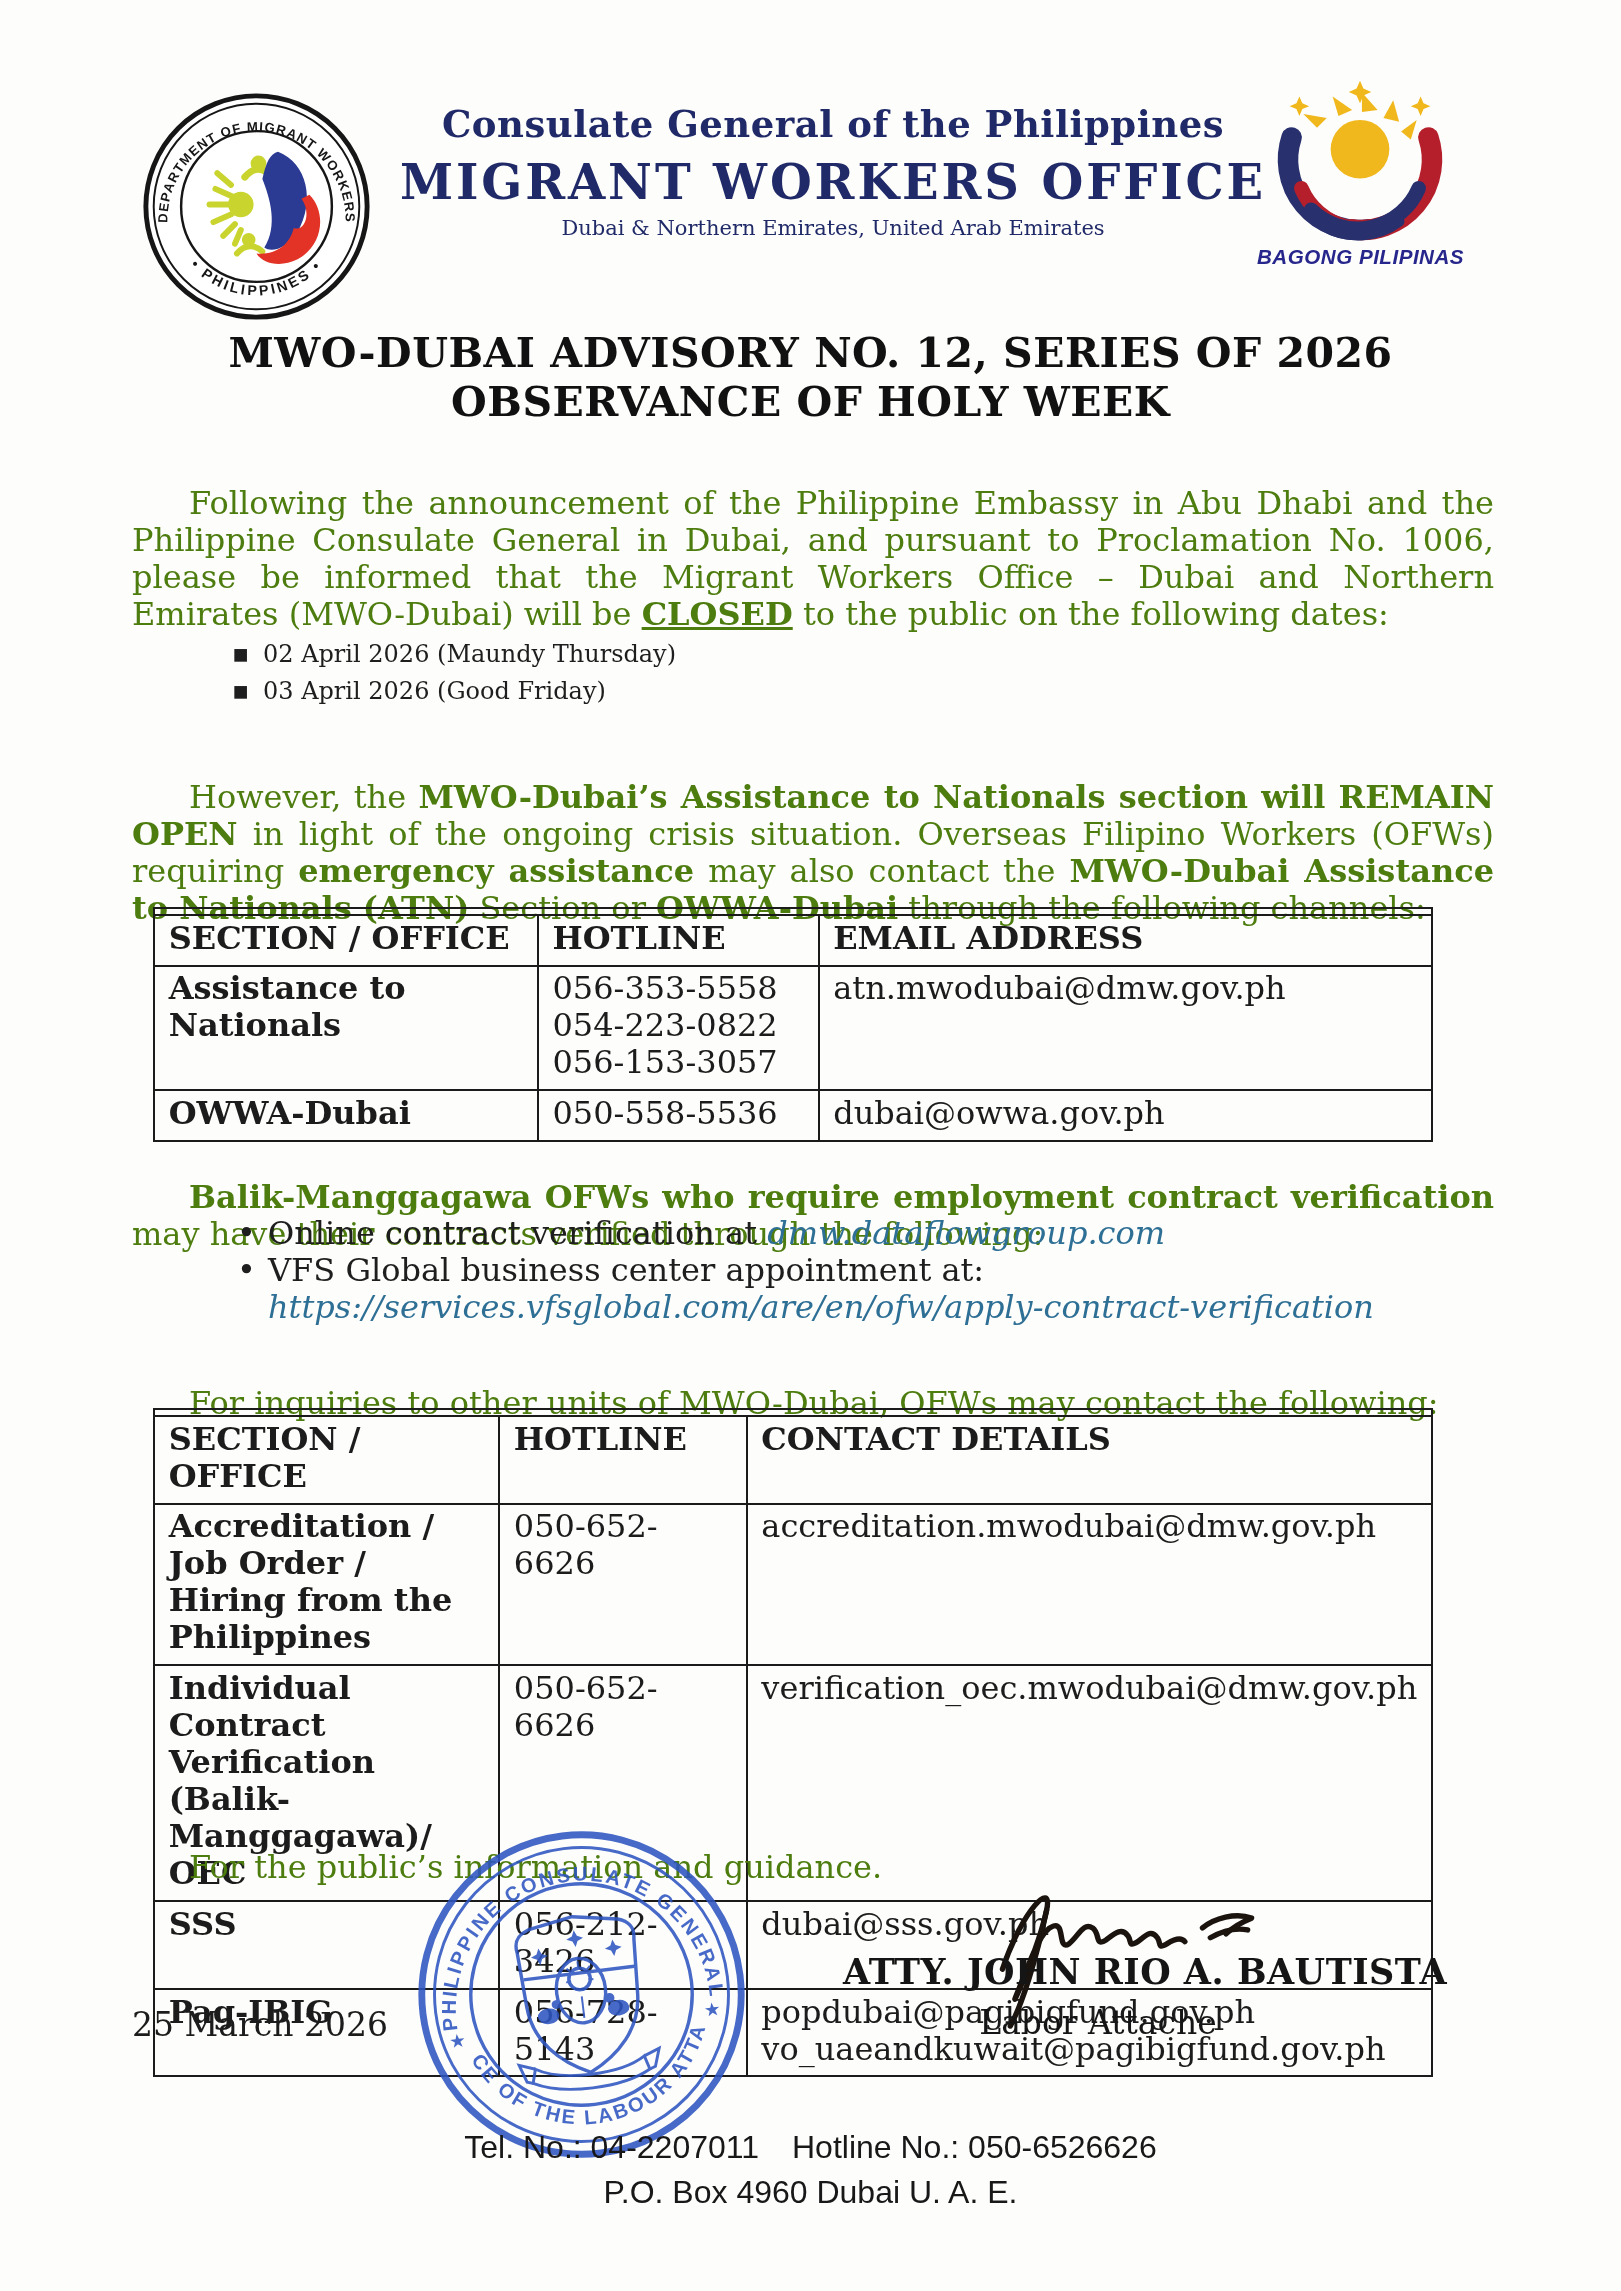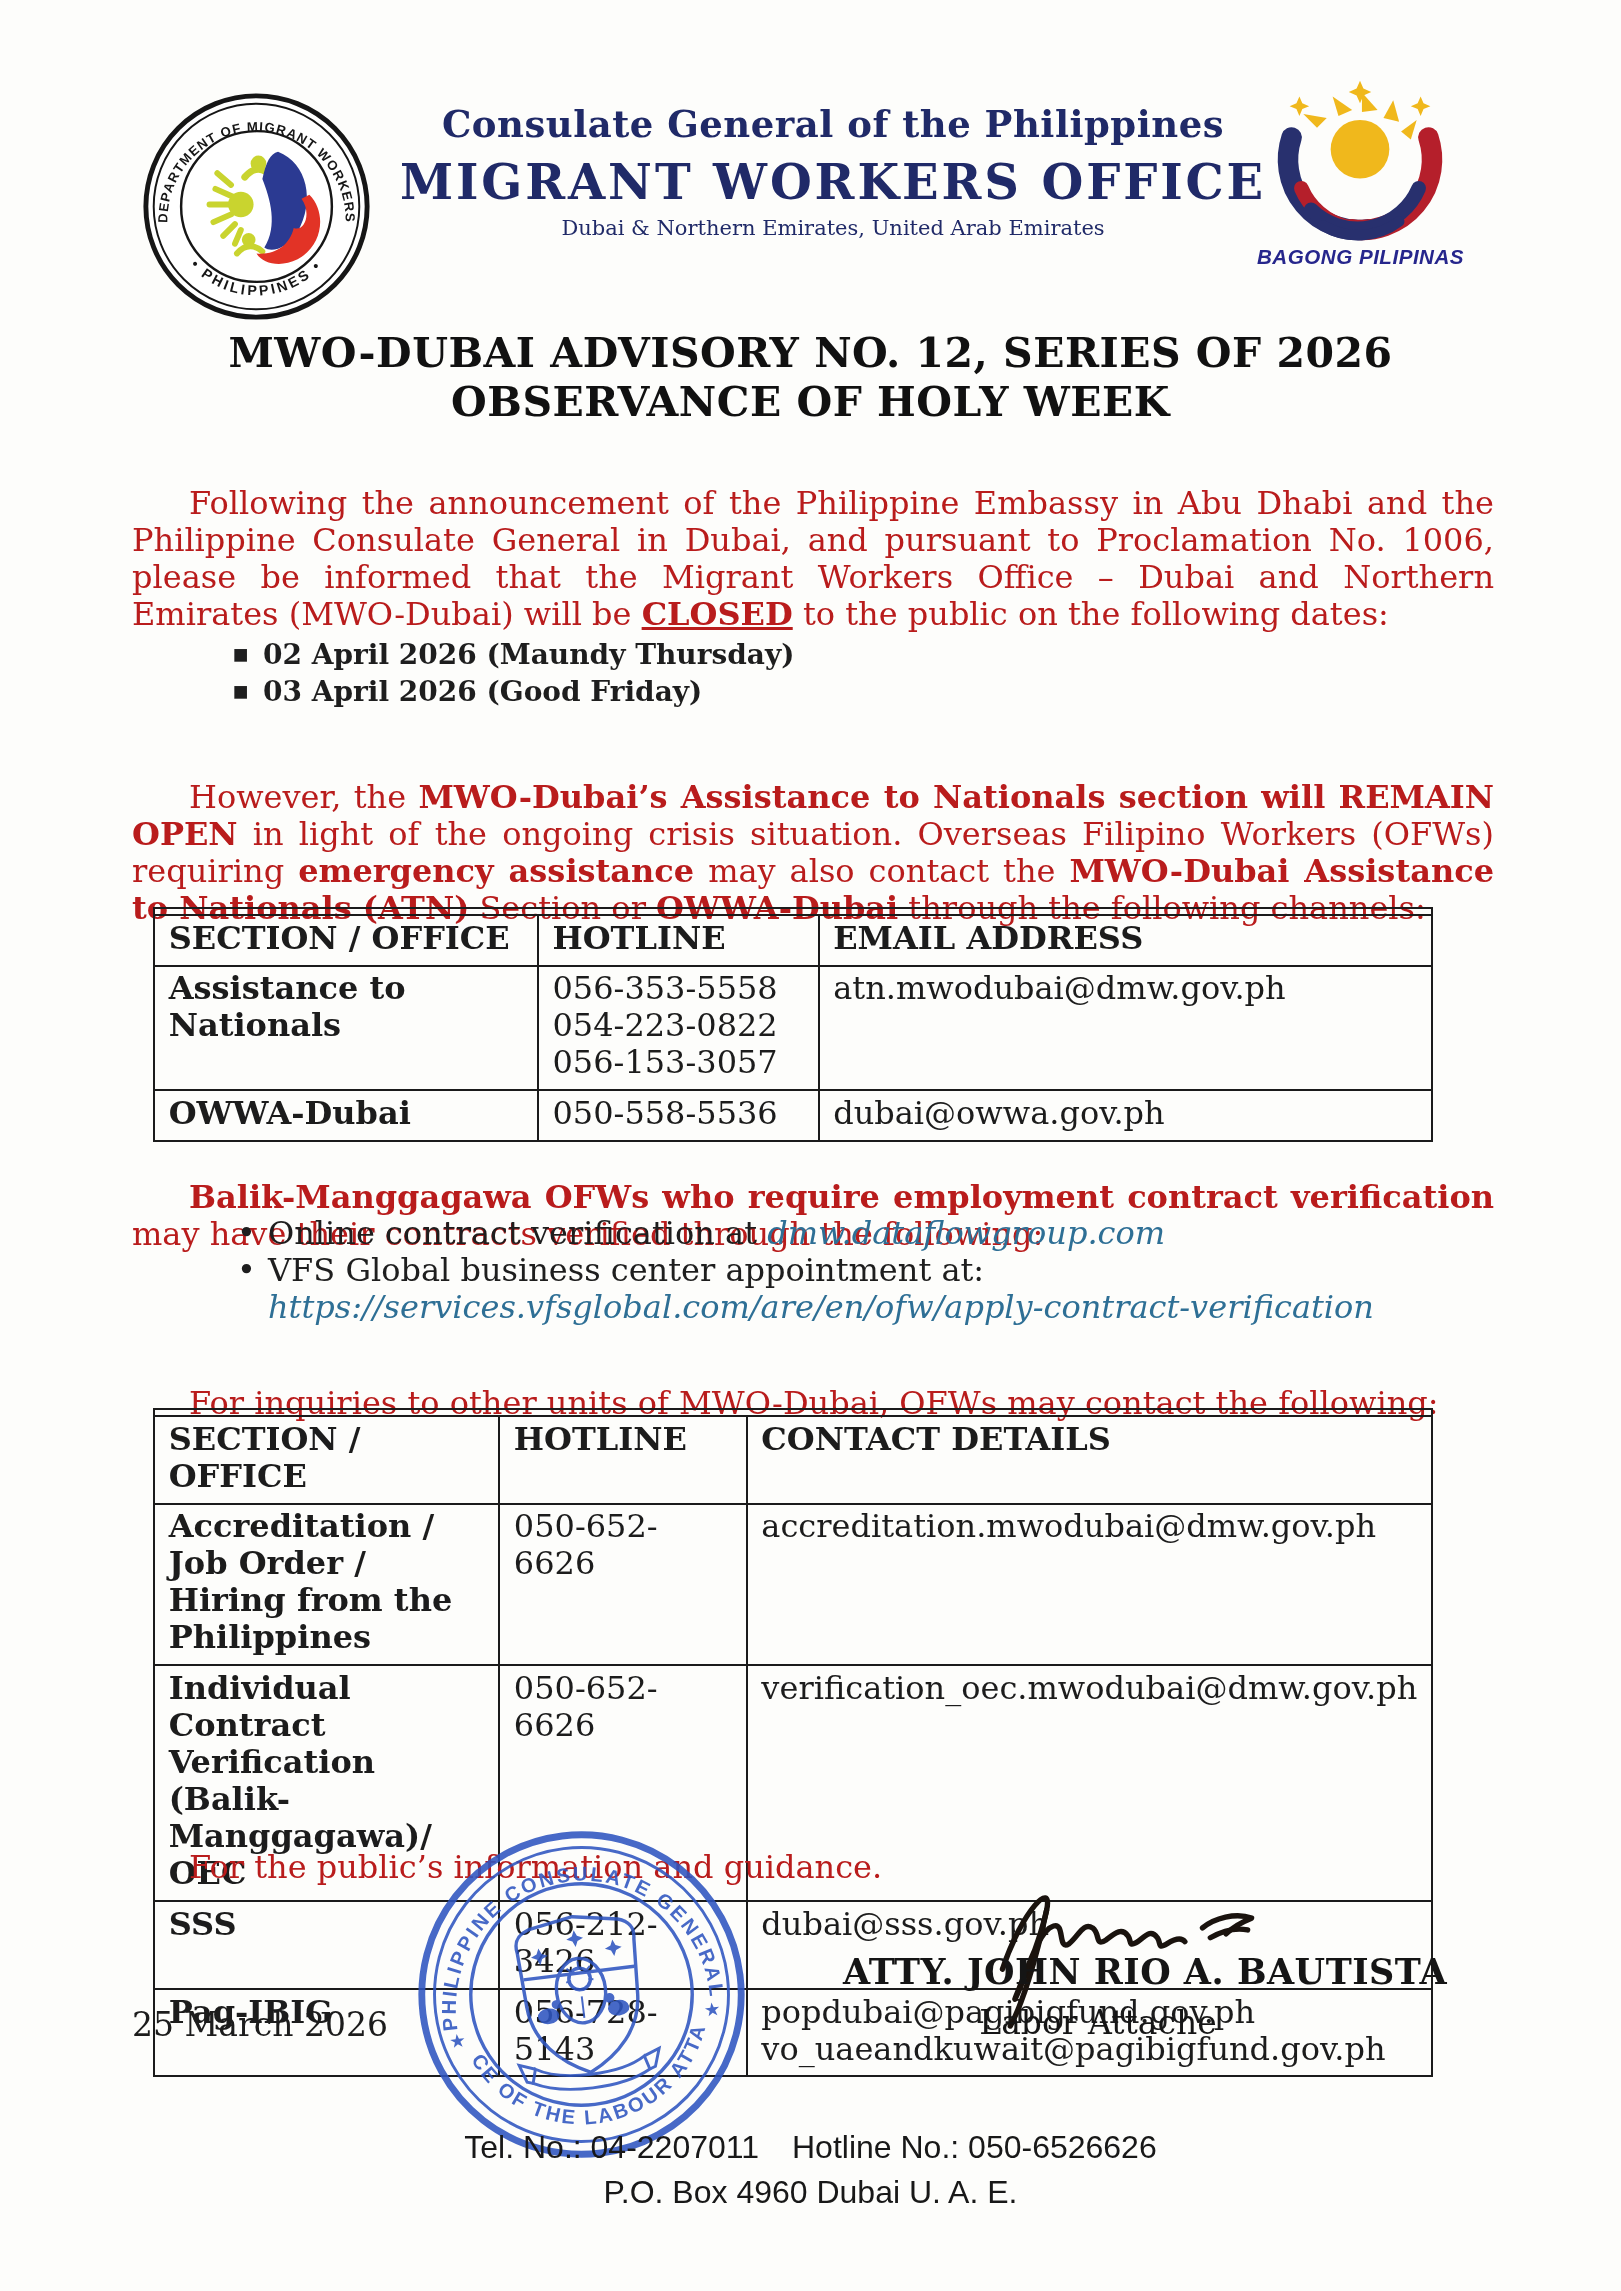--- a/index.html
+++ b/index.html
@@ -24,30 +24,30 @@
   }
   .hdr-text{position:absolute;left:392px;top:102px;width:882px;text-align:center;color:#202a68;}
   .hdr-line1{font-size:37px;font-weight:bold;letter-spacing:0.5px;}
   .hdr-line2{font-size:48px;font-weight:bold;letter-spacing:2.9px;margin-top:7.8px;white-space:nowrap;}
   .hdr-line3{font-size:21px;margin-top:5.9px;}
   
   .doc-title{position:absolute;left:0;top:329px;width:1621px;text-align:center;
     font-weight:bold;font-size:41px;line-height:49px;letter-spacing:0.5px;color:#111;}
   
   .para{position:absolute;left:132px;width:1362px;font-size:32px;line-height:37px;
-    text-align:justify;text-indent:57px;color:#b91c1c;}
+    text-align:justify;text-indent:57px;color:#4d7c0f;}
   .p1{top:453px;}
   .p2{top:747px;}
   .p3{top:1147px;}
   .p4{top:1353px;}
   .closing{top:1817px;text-align:left;}
   b,.bold{font-weight:bold;}
   .closed{font-weight:bold;text-decoration:underline;}
   
-  .dlist{position:absolute;left:232px;top:636px;font-size:28px;line-height:37px;font-weight:bold;}
+  .dlist{position:absolute;left:232px;top:636px;font-size:24px;line-height:37px;font-weight:normal;}
   .dlist .ditem{position:relative;padding-left:31px;}
   .dlist .ditem::before{content:"▪";position:absolute;left:0;top:-1px;font-size:25.5px;}
   
   .blist{position:absolute;left:237px;top:1215px;width:1225px;font-size:32px;line-height:37px;}
   .blist .bitem{position:relative;padding-left:31px;}
   .blist .bitem::before{content:"•";position:absolute;left:0;top:0;font-size:32px;}
   .weblink{color:#2e6f95;font-weight:normal;font-style:italic;text-decoration:none;}
   
   .tblwrap{position:absolute;left:153px;width:1276px;border:2.9px solid #1b1b1b;}
   .t1{top:907px;}

